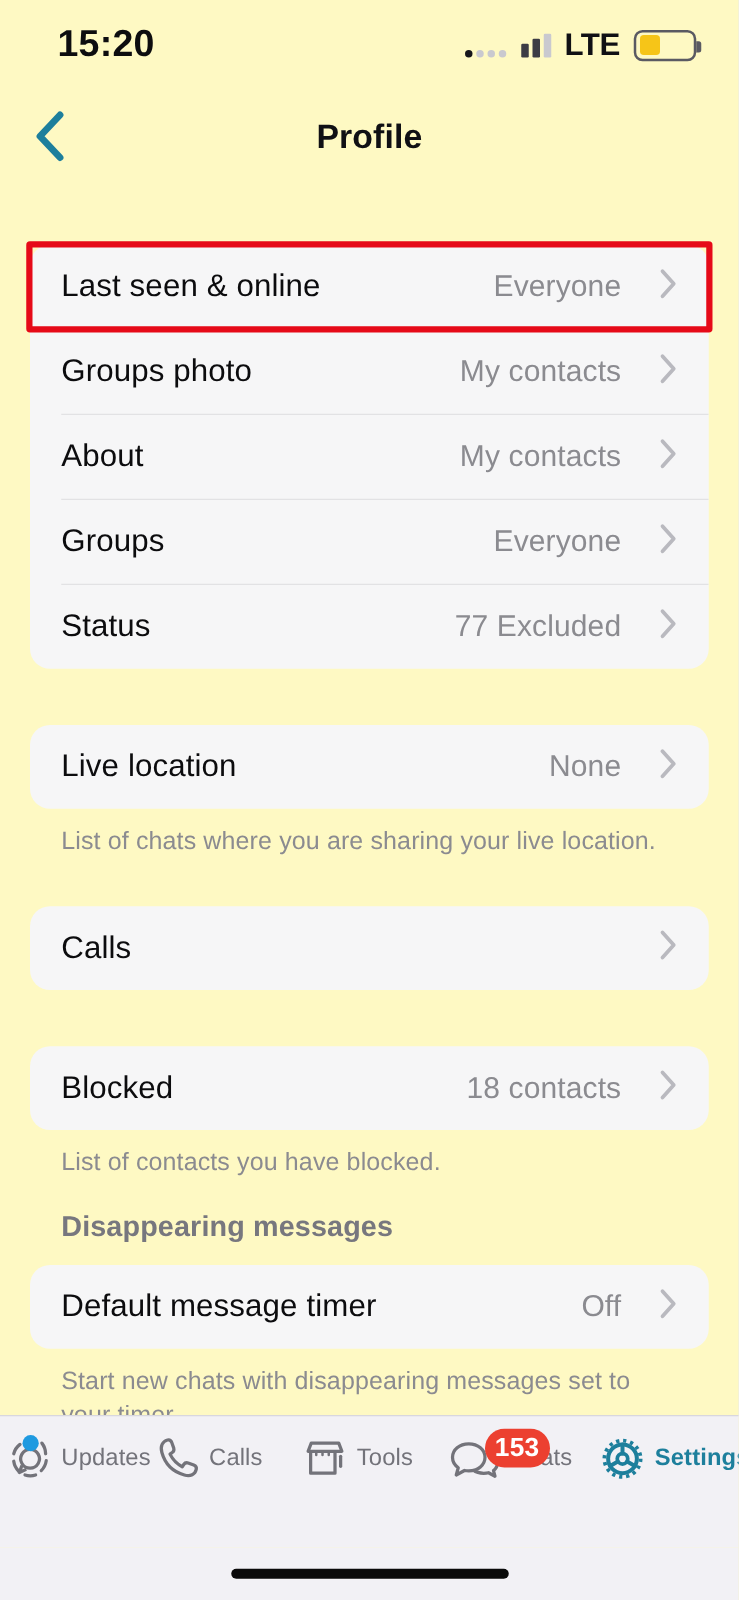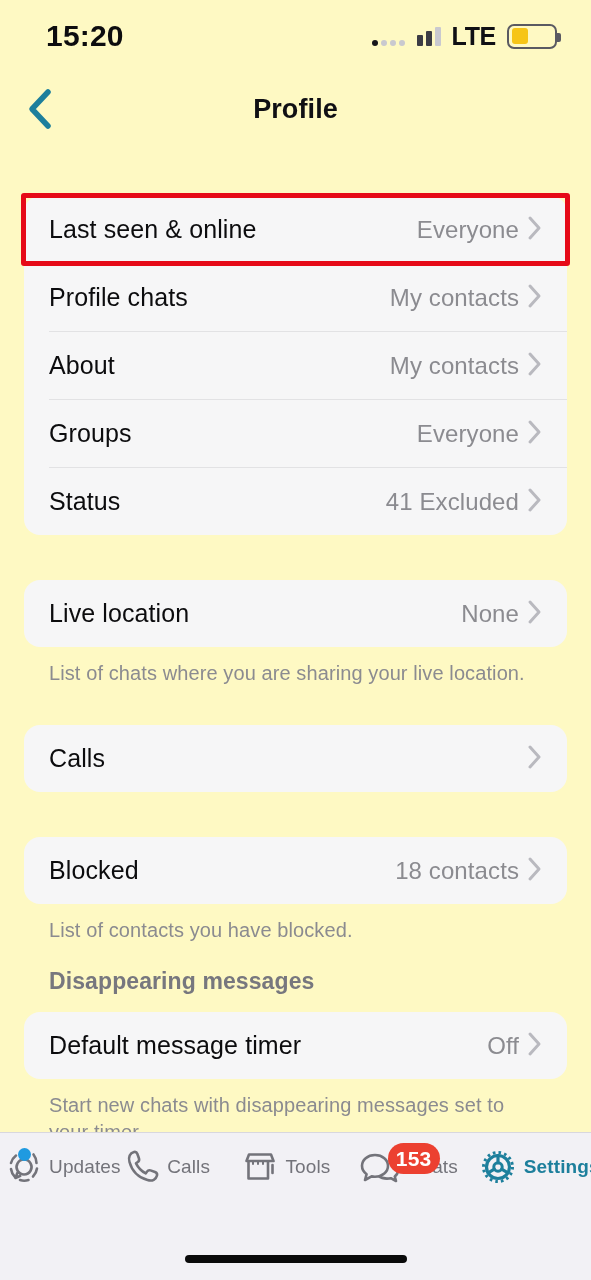--- a/index.html
+++ b/index.html
@@ -51,21 +51,21 @@
     border-radius:16px;
     overflow:hidden;
   }
   .row {
     position:relative;
     height:67px;
     display:flex; align-items:center;
     padding:0 24px 0 25px;
   }
   .row .label { font-size:25px; color:#0c0c0e; letter-spacing:0.1px; }
-  .row .right { margin-left:auto; display:flex; align-items:center; gap:8px; }
+  .row .right { margin-left:auto; display:flex; align-items:center; gap:30px; }
   .row .value { font-size:24px; color:#8b8b90; letter-spacing:0.1px; }
   .row .chev { display:block; }
   .sep { height:1px; background:#e2e2e4; margin-left:25px; }
 
   .caption {
     font-size:20px; color:#8b8b90; line-height:1.35;
     padding:13px 28px 0 25px;
     margin:0 24px;
     letter-spacing:0.1px;
   }
@@ -155,21 +155,21 @@
           <span class="value">Everyone</span>
           <span class="chev">
             <svg width="16" height="26" viewBox="0 0 16 26">
                 <path d="M3 3 L12 13 L3 23" stroke="#b9b9bf" stroke-width="3" fill="none" stroke-linecap="round" stroke-linejoin="round"></path>
               </svg>
           </span>
         </span>
       </div>
       <div class="sep"></div>
       <div class="row">
-        <span class="label">Profile chats</span>
+        <span class="label">Groups photo</span>
         <span class="right">
           <span class="value">My contacts</span>
           <span class="chev">
             <svg width="16" height="26" viewBox="0 0 16 26">
                 <path d="M3 3 L12 13 L3 23" stroke="#b9b9bf" stroke-width="3" fill="none" stroke-linecap="round" stroke-linejoin="round"></path>
               </svg>
           </span>
         </span>
       </div>
       <div class="sep"></div>
@@ -193,21 +193,21 @@
             <svg width="16" height="26" viewBox="0 0 16 26">
                 <path d="M3 3 L12 13 L3 23" stroke="#b9b9bf" stroke-width="3" fill="none" stroke-linecap="round" stroke-linejoin="round"></path>
               </svg>
           </span>
         </span>
       </div>
       <div class="sep"></div>
       <div class="row">
         <span class="label">Status</span>
         <span class="right">
-          <span class="value">41 Excluded</span>
+          <span class="value">77 Excluded</span>
           <span class="chev">
             <svg width="16" height="26" viewBox="0 0 16 26">
                 <path d="M3 3 L12 13 L3 23" stroke="#b9b9bf" stroke-width="3" fill="none" stroke-linecap="round" stroke-linejoin="round"></path>
               </svg>
           </span>
         </span>
       </div>
     </div>
 
     <div class="gap-lg"></div>

